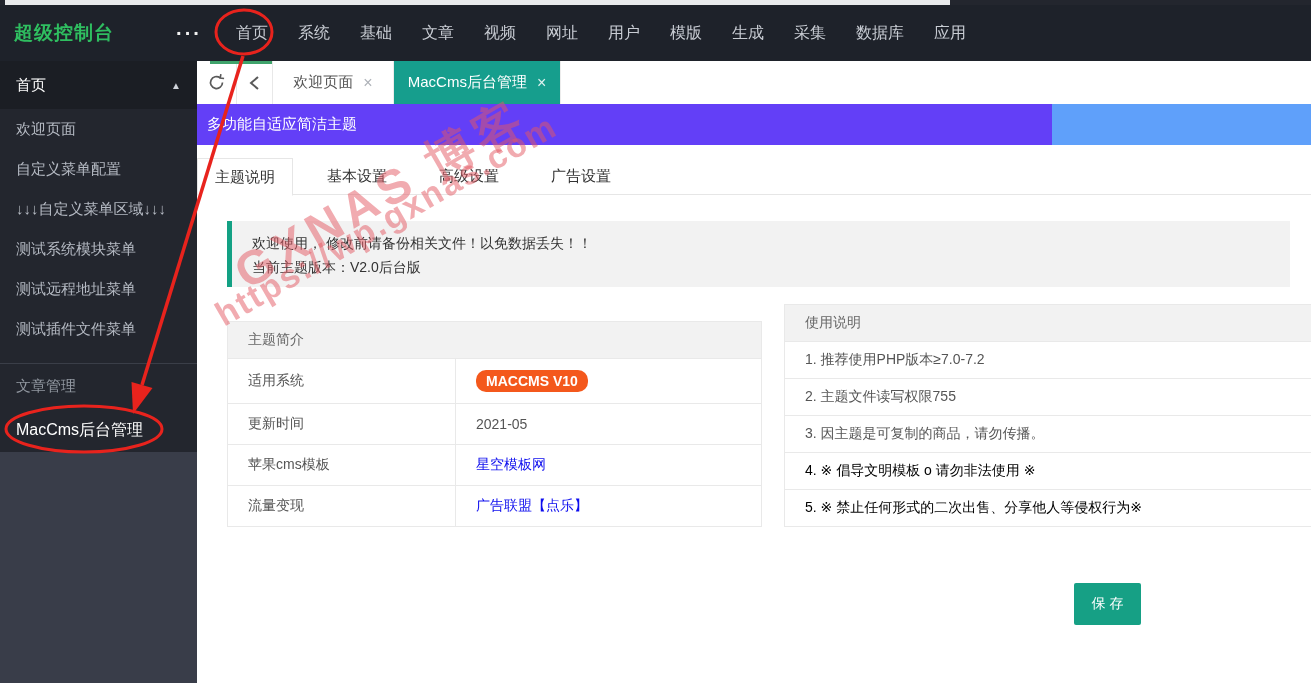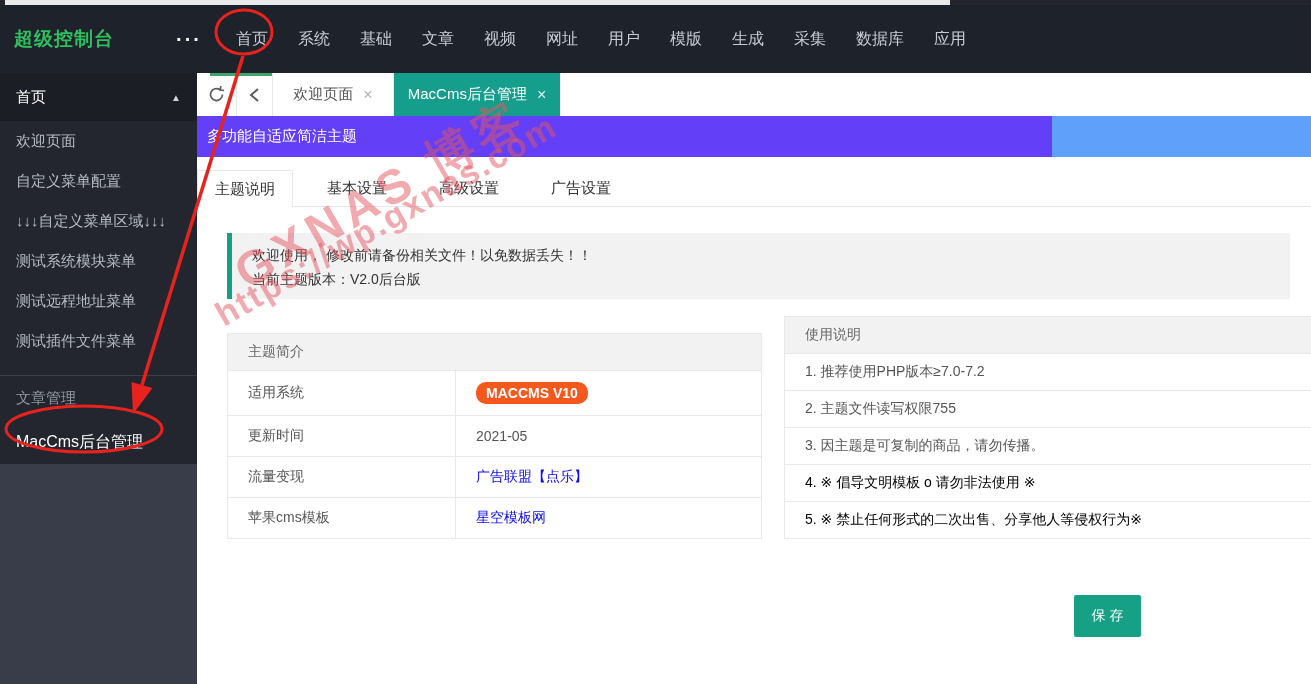--- a/index.html
+++ b/index.html
@@ -4,21 +4,21 @@
 <style>
   * { margin:0; padding:0; box-sizing:border-box; }
   html,body { width:1311px; height:684px; overflow:hidden; }
   body { font-family:"Liberation Sans","DejaVu Sans",sans-serif; position:relative; background:#fff; }
 
   
   .top-strip { height:5px; background:#23262E; position:relative; }
   .top-strip-light { position:absolute; left:5px; top:0; width:945px; height:5px; background:#E9EAEC; }
 
   
-  .topbar { height:68px; background:#1E222A; display:flex; align-items:center; }
+  .topbar { height:56px; background:#1E222A; display:flex; align-items:center; }
   .logo { color:#2FBE60; font-size:19px; font-weight:bold; margin-left:14px; width:150px; letter-spacing:1px; }
   .more-dots { color:#F2F2F2; font-size:20px; font-weight:bold; letter-spacing:2px; margin-left:12px; line-height:10px; }
   .topnav { display:flex; margin-left:34px; }
   .topnav span { color:#C8CCD3; font-size:16px; margin-right:30px; cursor:pointer; }
 
   .body-row { display:flex; height:622px; }
 
   
   .sidebar { width:197px; background:#23262E; display:flex; flex-direction:column; flex:none; }
   .side-header { height:48px; background:#1B1E24; color:#FFFFFF; font-size:15px;
@@ -177,26 +177,26 @@
               </tr>
           <tr>
             <td class="lbl">适用系统</td>
             <td><span class="badge">MACCMS V10</span></td>
           </tr>
           <tr>
             <td class="lbl">更新时间</td>
             <td>2021-05</td>
           </tr>
           <tr>
+            <td class="lbl">苹果cms模板</td>
+            <td><span class="link">星空模板网</span></td>
+          </tr>
+          <tr>
             <td class="lbl">流量变现</td>
             <td><span class="link">广告联盟【点乐】</span></td>
-          </tr>
-          <tr>
-            <td class="lbl">苹果cms模板</td>
-            <td><span class="link">星空模板网</span></td>
           </tr>
         </tbody>
           </table>
 
         <table class="tbl-right">
           <tbody>
               <tr>
                 <th>使用说明</th>
               </tr>
           <tr>

